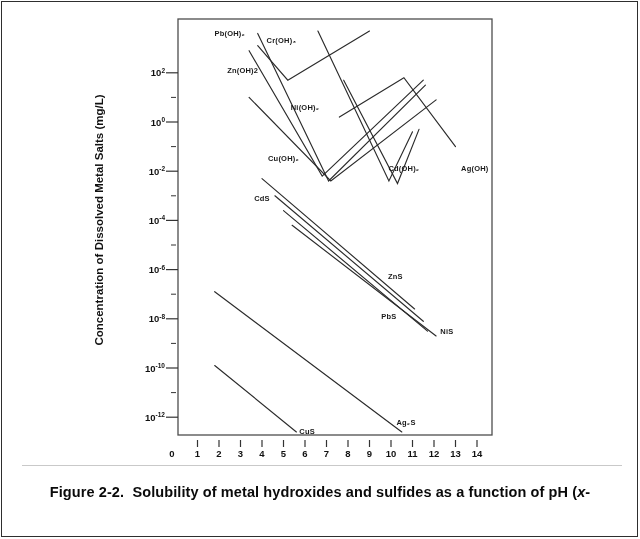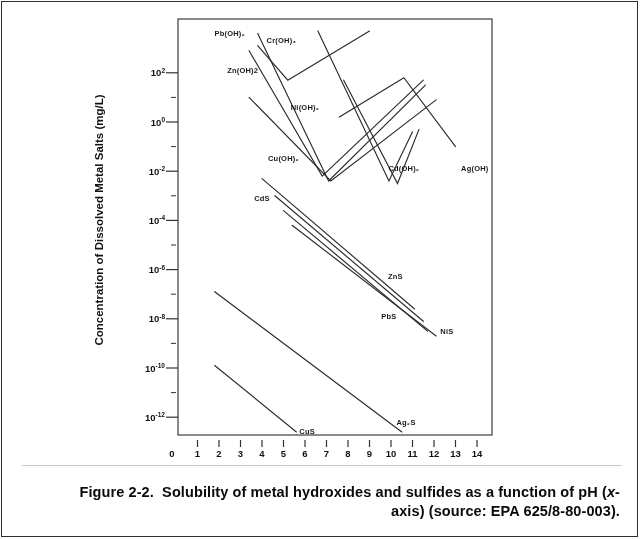--- a/index.html
+++ b/index.html
@@ -4,21 +4,21 @@
 <style>
   html,body{margin:0;padding:0;background:#ffffff;}
   body{width:640px;height:539px;position:relative;overflow:hidden;
        font-family:"Liberation Sans",sans-serif;}
   .outer-frame{position:absolute;left:1px;top:1px;right:2px;bottom:2px;
        border:1.5px solid #2e2e2e;pointer-events:none;}
   #chart{position:absolute;left:0;top:0;}
   .bottom-rule{position:absolute;left:22px;top:465px;width:600px;height:1px;
        background:#c9c9c9;}
   .caption{position:absolute;left:20px;top:483px;width:600px;
-       text-align:right;font-size:14.5px;font-weight:bold;color:#0a0a0a;
+       text-align:center;font-size:14.5px;font-weight:bold;color:#0a0a0a;
        line-height:19px;letter-spacing:0.1px;}
   .caption i{font-style:italic;}
   svg text{font-family:"Liberation Sans",sans-serif;}
 </style>
 </head>
 <body>
 
 <div class="outer-frame"></div>
 
 <svg id="chart" width="640" height="470" viewBox="0 0 640 470">
@@ -101,14 +101,13 @@
     <path d="M214.7,365.5 L296.4,432.0" fill="none" stroke="#2b2b2b" stroke-width="1.15" stroke-linecap="round"></path>
     <text x="307.15" y="434.46000000000004" text-anchor="middle" font-size="7.5" font-weight="bold" fill="#1a1a1a" letter-spacing="0.2">CuS</text>
     <path d="M214.7,291.7 L401.8,432.0" fill="none" stroke="#2b2b2b" stroke-width="1.15" stroke-linecap="round"></path>
     <text x="406.04999999999995" y="424.62" text-anchor="middle" font-size="7.5" font-weight="bold" fill="#1a1a1a" letter-spacing="0.2">Ag₂S</text>
   </svg>
 
 <div class="bottom-rule"></div>
 
 <div class="caption">
   <span>Figure 2-2.&nbsp; Solubility of metal hydroxides and sulfides as a function of pH (</span><i>x</i><span>-</span><br>
-  <span>axis) (source: EPA 625/8-80-003).</span>
 </div>
 
 </body></html>

